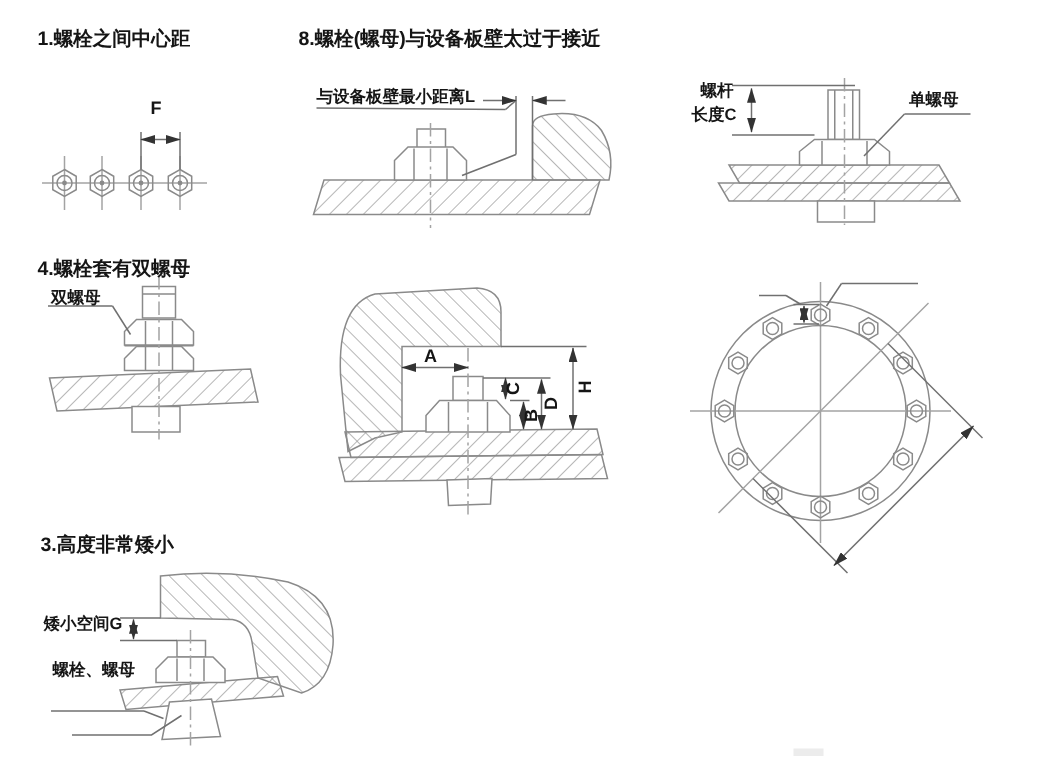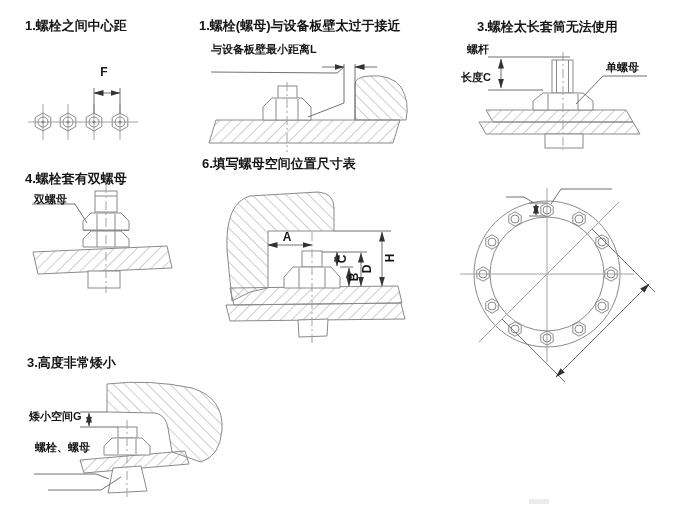--- a/index.html
+++ b/index.html
@@ -237,28 +237,26 @@
     <g stroke="#707070">
       <line x1="561" y1="189" x2="612" y2="189"></line>
       <line x1="561" y1="189" x2="551" y2="204"></line>
     </g>
   </g>
 
   <rect x="529" y="499" width="20" height="5" fill="#ececec" stroke="none"></rect>
 </svg>
 
 <span class="t title" style="left:25px;top:19px">1.螺栓之间中心距</span>
-<span class="t title" style="left:199px;top:19px">1.螺栓(螺母)与设备板壁太过于接近</span>
-<span class="t title" style="left:477px;top:20px">3.螺栓太长套筒无法使用</span>
+<span class="t title" style="left:199px;top:19px">8.螺栓(螺母)与设备板壁太过于接近</span>
 <span class="t title" style="left:25px;top:172px">4.螺栓套有双螺母</span>
-<span class="t title" style="left:202px;top:157px">6.填写螺母空间位置尺寸表</span>
 <span class="t title" style="left:27px;top:356px">3.高度非常矮小</span>
 
-<span class="t lbl" style="left:211px;top:44px">与设备板壁最小距离L</span>
-<span class="t lbl" style="left:467px;top:44px">螺杆</span>
+<span class="t lbl" style="left:211px;top:60px">与设备板壁最小距离L</span>
+<span class="t lbl" style="left:467px;top:56px">螺杆</span>
 <span class="t lbl" style="left:461px;top:72px">长度C</span>
 <span class="t lbl" style="left:606px;top:62px">单螺母</span>
 <span class="t lbl" style="left:34px;top:194px">双螺母</span>
 <span class="t lbl" style="left:29px;top:411px">矮小空间G</span>
 <span class="t lbl" style="left:35px;top:442px">螺栓、螺母</span>
 <span class="t lbl" style="left:561px;top:176px"></span>
 
 <span class="c" style="left:104px;top:72px">F</span>
 <span class="c" style="left:287px;top:237px">A</span>
 <span class="c r90" style="left:342px;top:259px">C</span>

